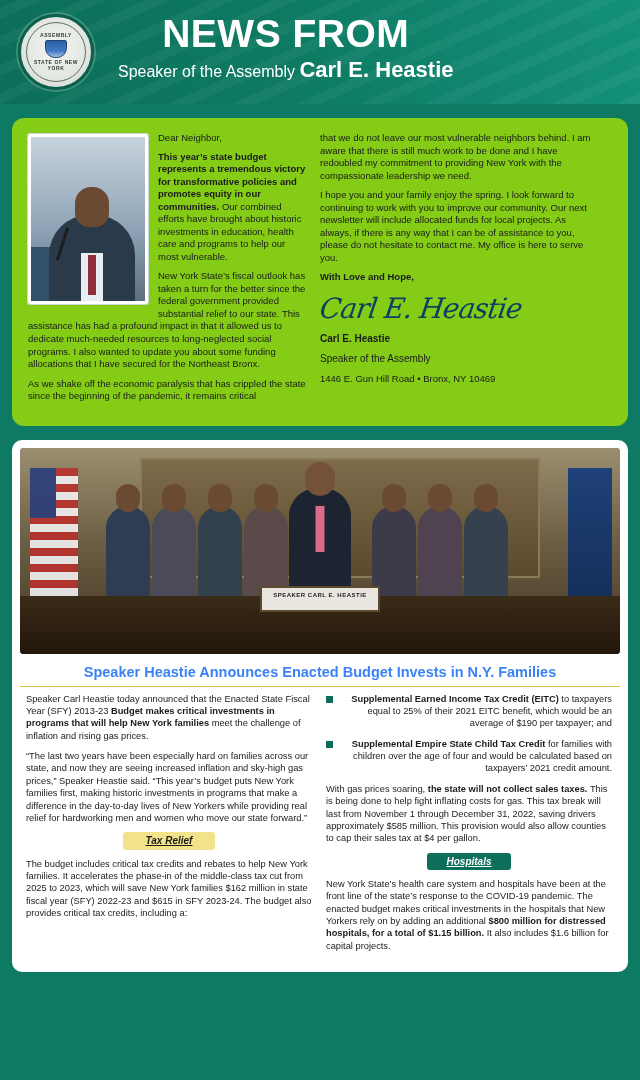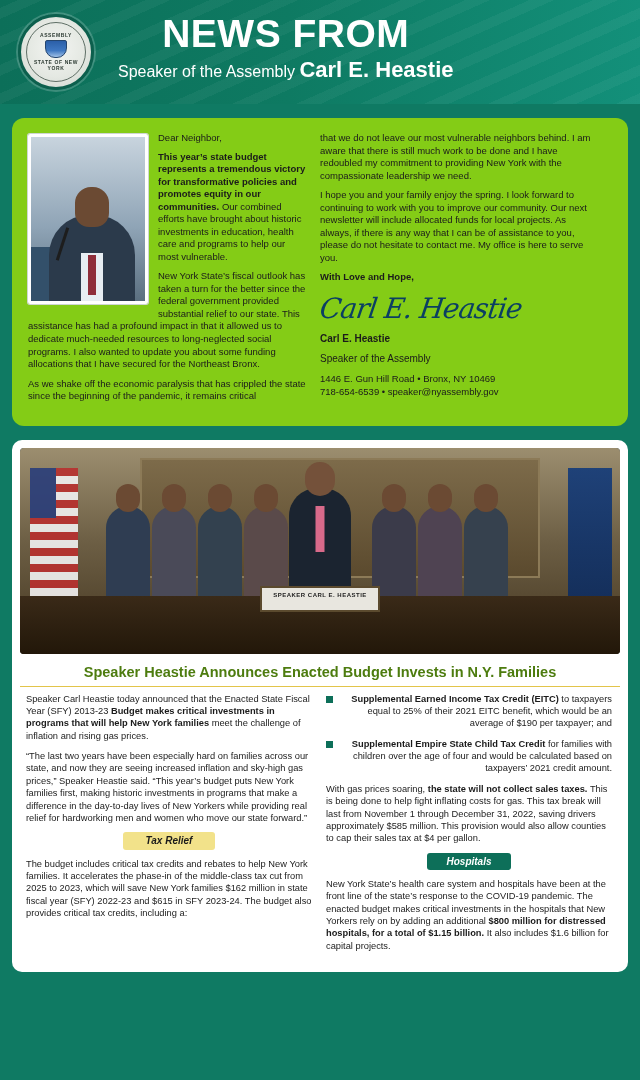--- a/index.html
+++ b/index.html
@@ -200,21 +200,21 @@
     position: absolute; left: 50%; transform: translateX(-50%); top: -26px;
     width: 30px; height: 34px; border-radius: 15px; background: #74513a;
   }
   .gp-center .tie {
     position: absolute; left: 50%; transform: translateX(-50%); top: 18px;
     width: 9px; height: 46px; background: #d86a8a;
   }
 
   .article-title {
     text-align: center;
-    color: #4d7c0f;
+    color: #3b82f6;
     font-size: 14.5px;
     font-weight: bold;
     margin: 10px 0 6px 0;
     padding-bottom: 6px;
     border-bottom: 1px solid #e2c44a;
   }
   .cols { display: flex; gap: 14px; padding: 0 6px; }
   .col { width: 286px; font-size: 9.3px; line-height: 1.33; color: #1b1b1b; }
   .col p { margin: 0 0 8px 0; }
   .bullets { margin: 0 0 8px 0; padding: 0; list-style: none; text-align: right; }
@@ -233,20 +233,21 @@
     margin: 2px auto 8px auto;
     width: 92px;
     text-align: center;
     background: #f2e28a;
     color: #1b1b1b;
     font-weight: bold;
     font-style: italic;
     font-size: 10px;
     padding: 2px 6px;
     border-radius: 3px;
+    text-decoration: underline;
   }
   .pill.teal {
     background: #0d6f59;
     color: #ffffff;
     width: 84px;
   }
   b, strong { font-weight: bold; }
 </style>
 </head>
 <body>
@@ -291,21 +292,20 @@
 
     <div class="letter-col">
       <p>that we do not leave our most vulnerable neighbors behind. I am aware that there is still much work to be done and I have redoubled my commitment to providing New York with the compassionate leadership we need.</p>
       <p>I hope you and your family enjoy the spring. I look forward to continuing to work with you to improve our community. Our next newsletter will include allocated funds for local projects. As always, if there is any way that I can be of assistance to you, please do not hesitate to contact me. My office is here to serve you.</p>
       <p><b>With Love and Hope,</b></p>
       <div class="signature">Carl E. Heastie</div>
       <p class="sig-name">Carl E. Heastie</p>
       <p class="sig-title">Speaker of the Assembly</p>
       <div class="contact">
         <div>1446 E. Gun Hill Road • Bronx, NY 10469</div>
-        <div>718-654-6539 • speaker@nyassembly.gov</div>
       </div>
     </div>
 
   </div>
 </div>
 
 <div class="article-wrap">
   <div class="article-card">
 
     <div class="group-photo">

